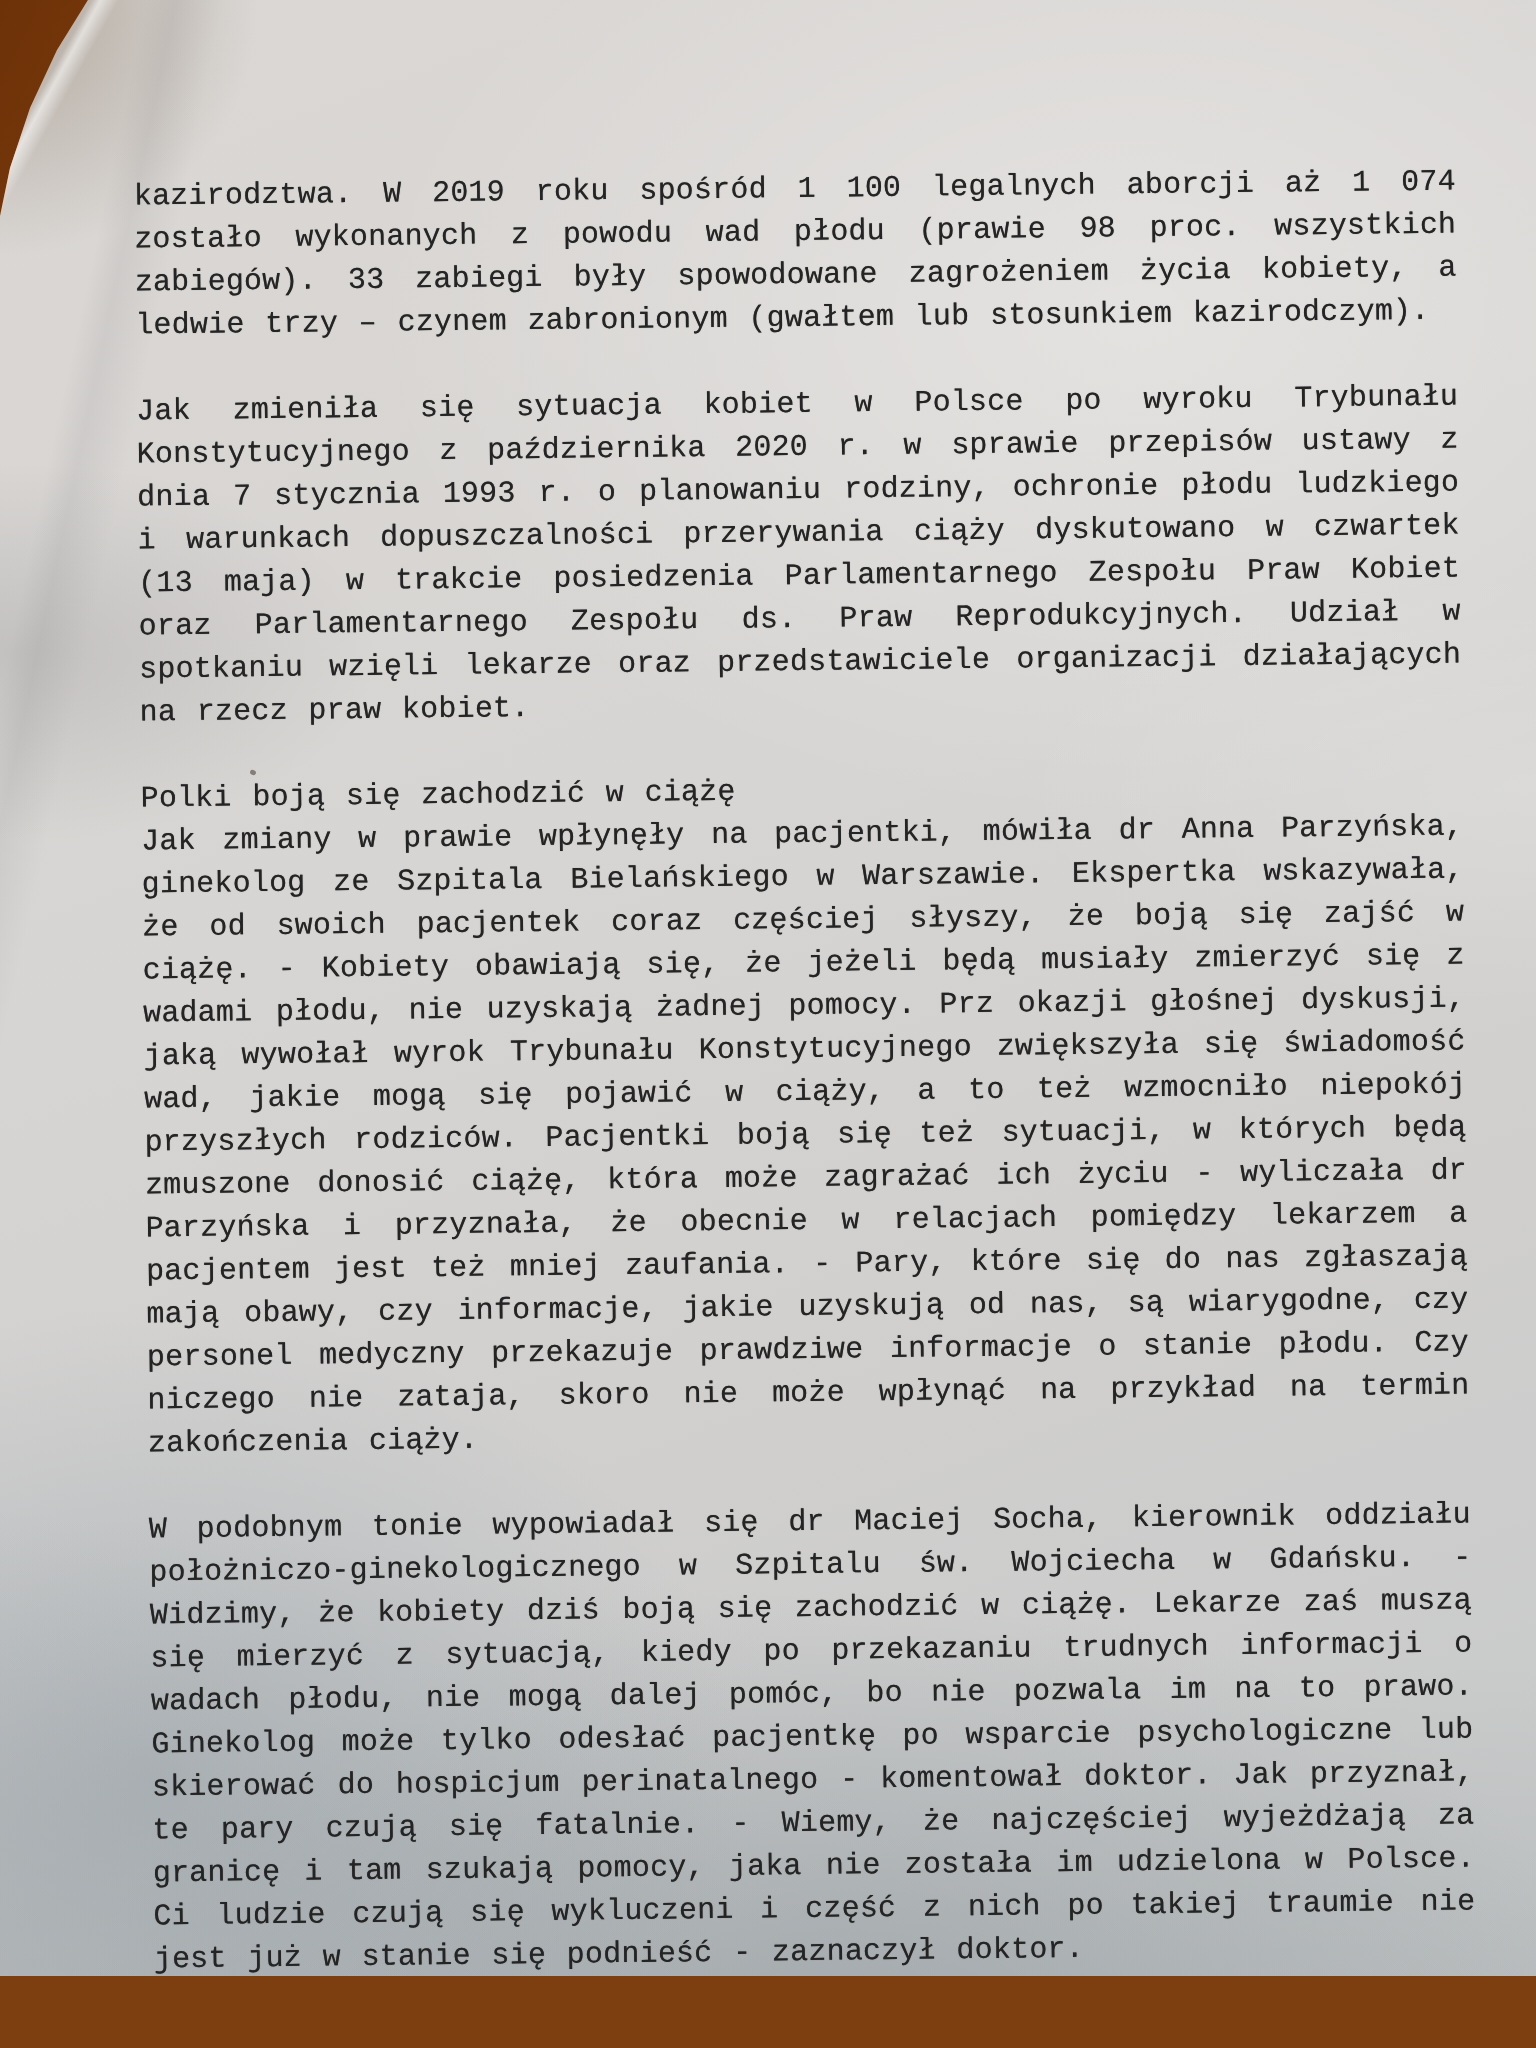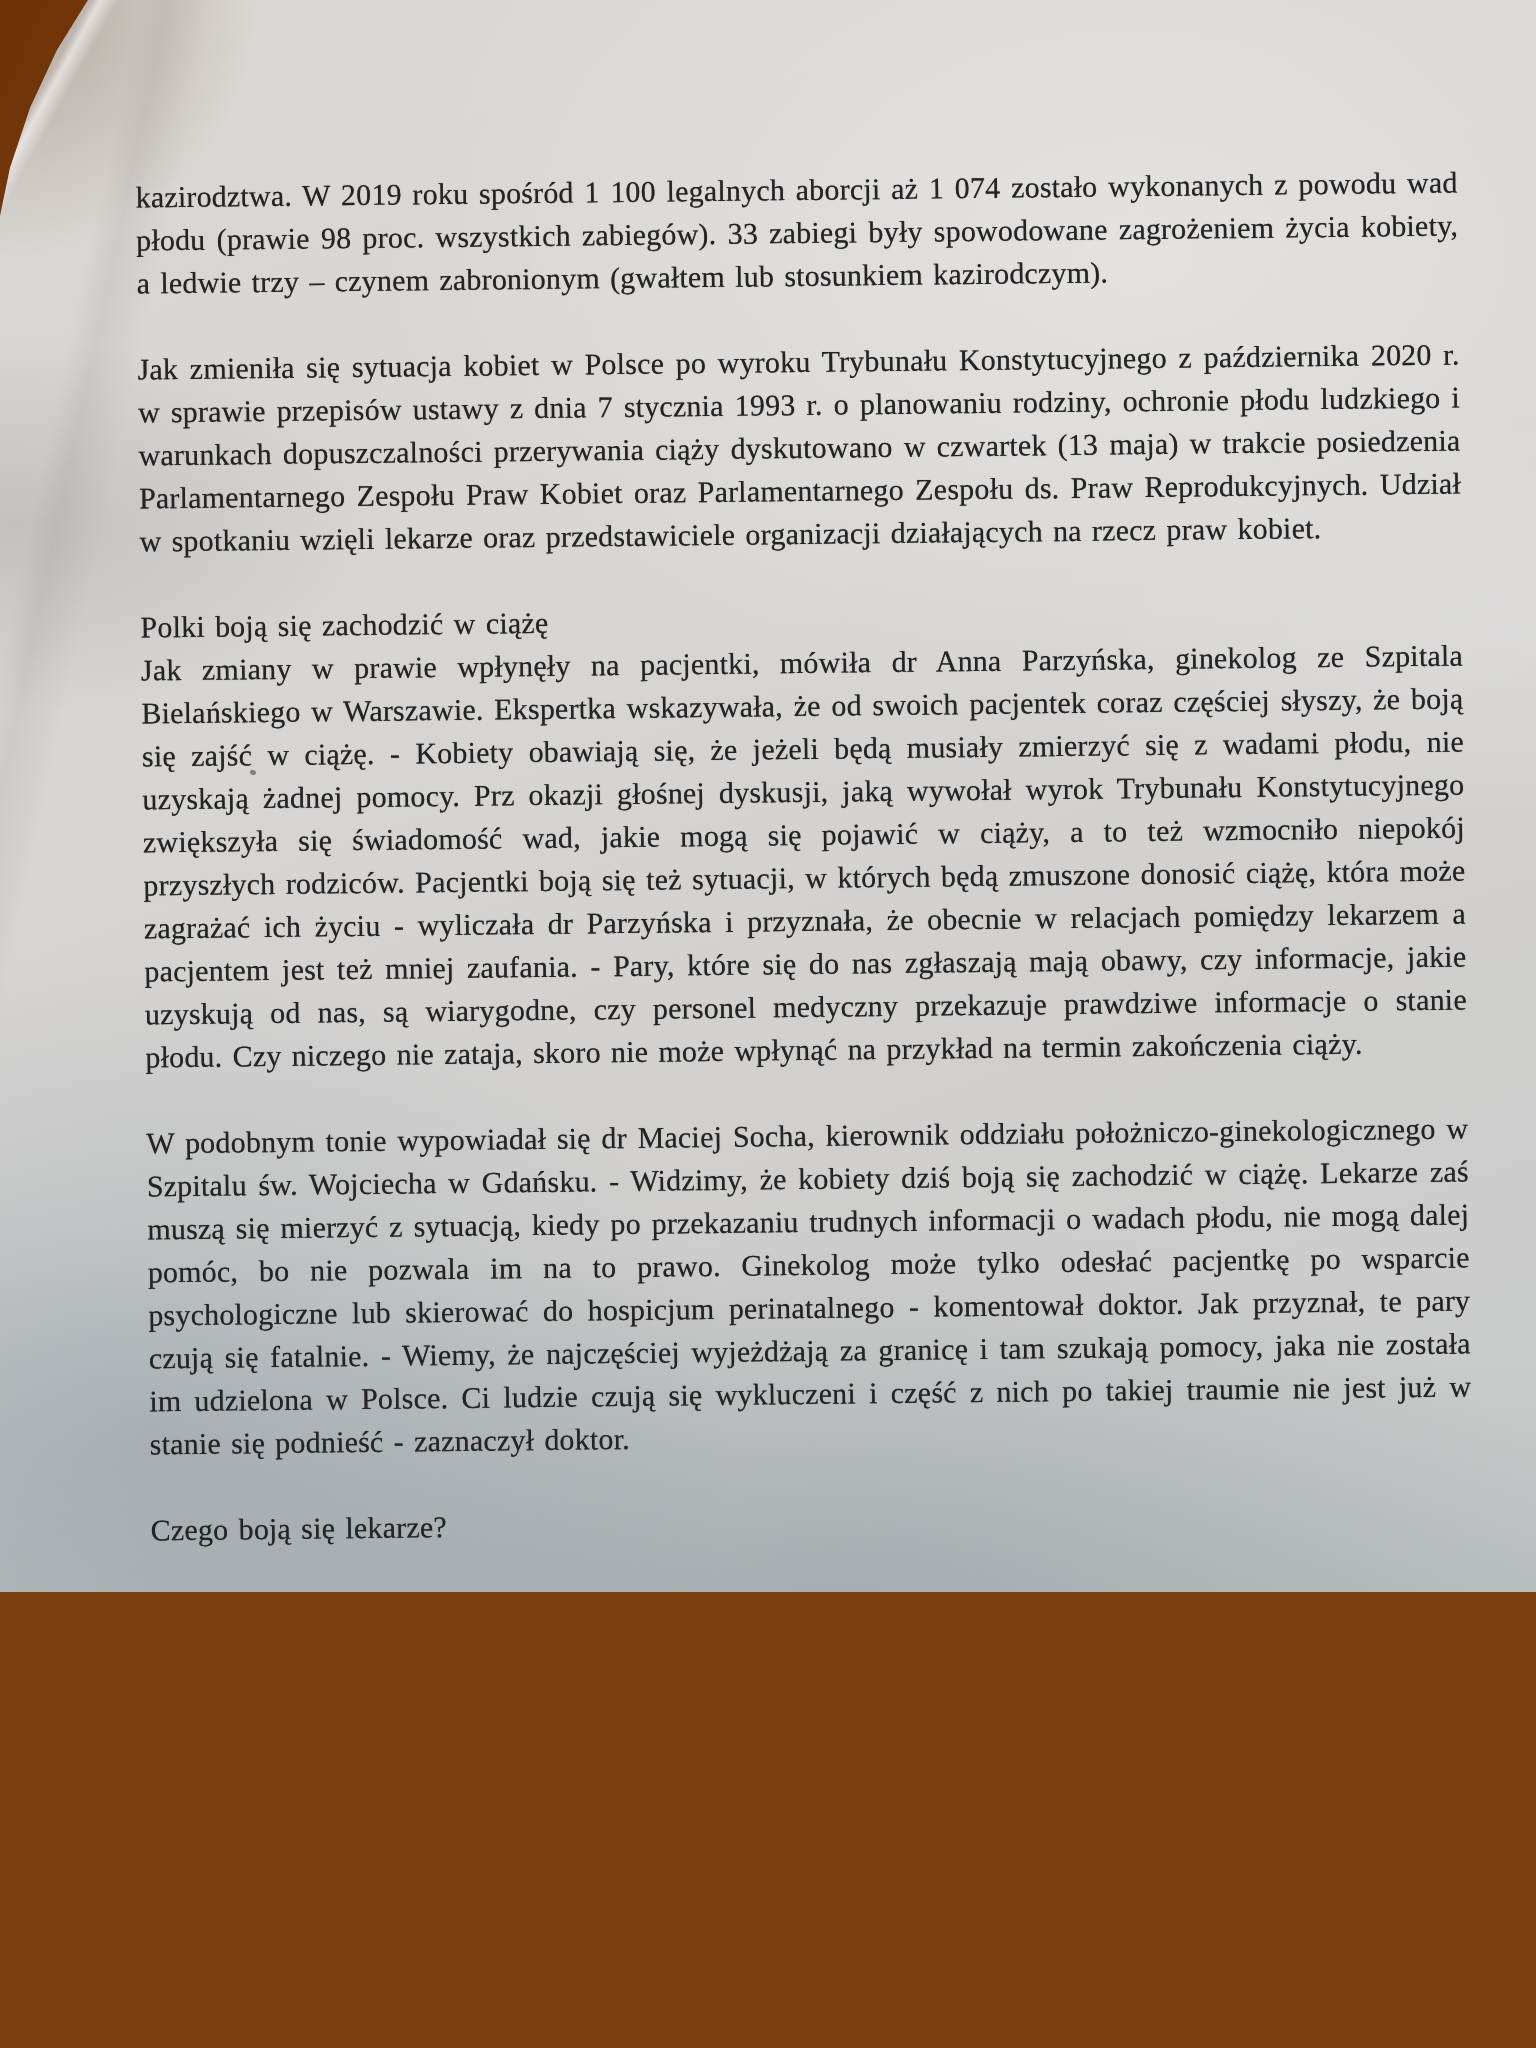--- a/index.html
+++ b/index.html
@@ -1,24 +1,24 @@
 <!DOCTYPE html>
 <html lang="pl"><head>
 <meta charset="utf-8">
 <style>
   html, body { margin: 0; padding: 0; }
   body { background: #7d3f10; }
 
   .stage {
     position: relative;
     width: 1536px;
-    height: 1592px;
+    height: 1976px;
     overflow: hidden;
     background: linear-gradient(115deg, #6e3209 0%, #96520f 35%, #b06a1f 75%, #b87325 100%);
-    font-family: Liberation Serif, serif;
+    font-family: Liberation Mono, monospace;
   }
 
   
   .paper {
     position: absolute;
     inset: 0;
     clip-path: polygon(88px 0, 100% 0, 100% 100%, 0 100%, 0 216px, 10px 168px, 30px 108px, 57px 50px, 88px 0);
     background:
       radial-gradient(1250px 820px at 74% 16%, rgba(255,255,255,0.30), rgba(255,255,255,0) 62%),
       radial-gradient(950px 760px at 10% 90%, rgba(115,135,148,0.32), rgba(115,135,148,0) 62%),

